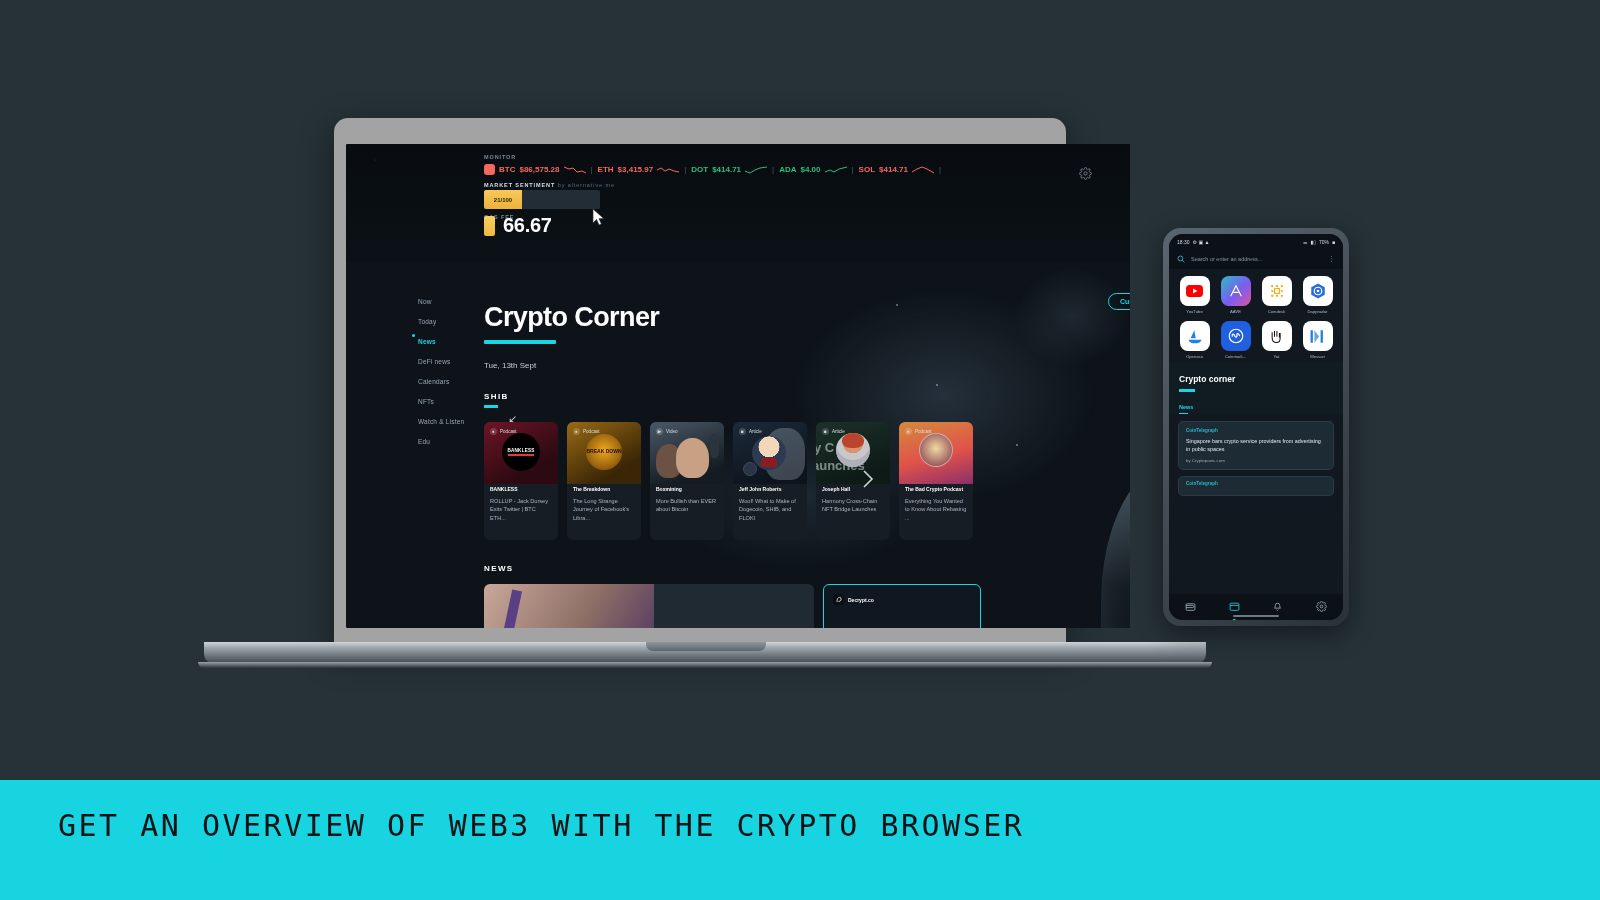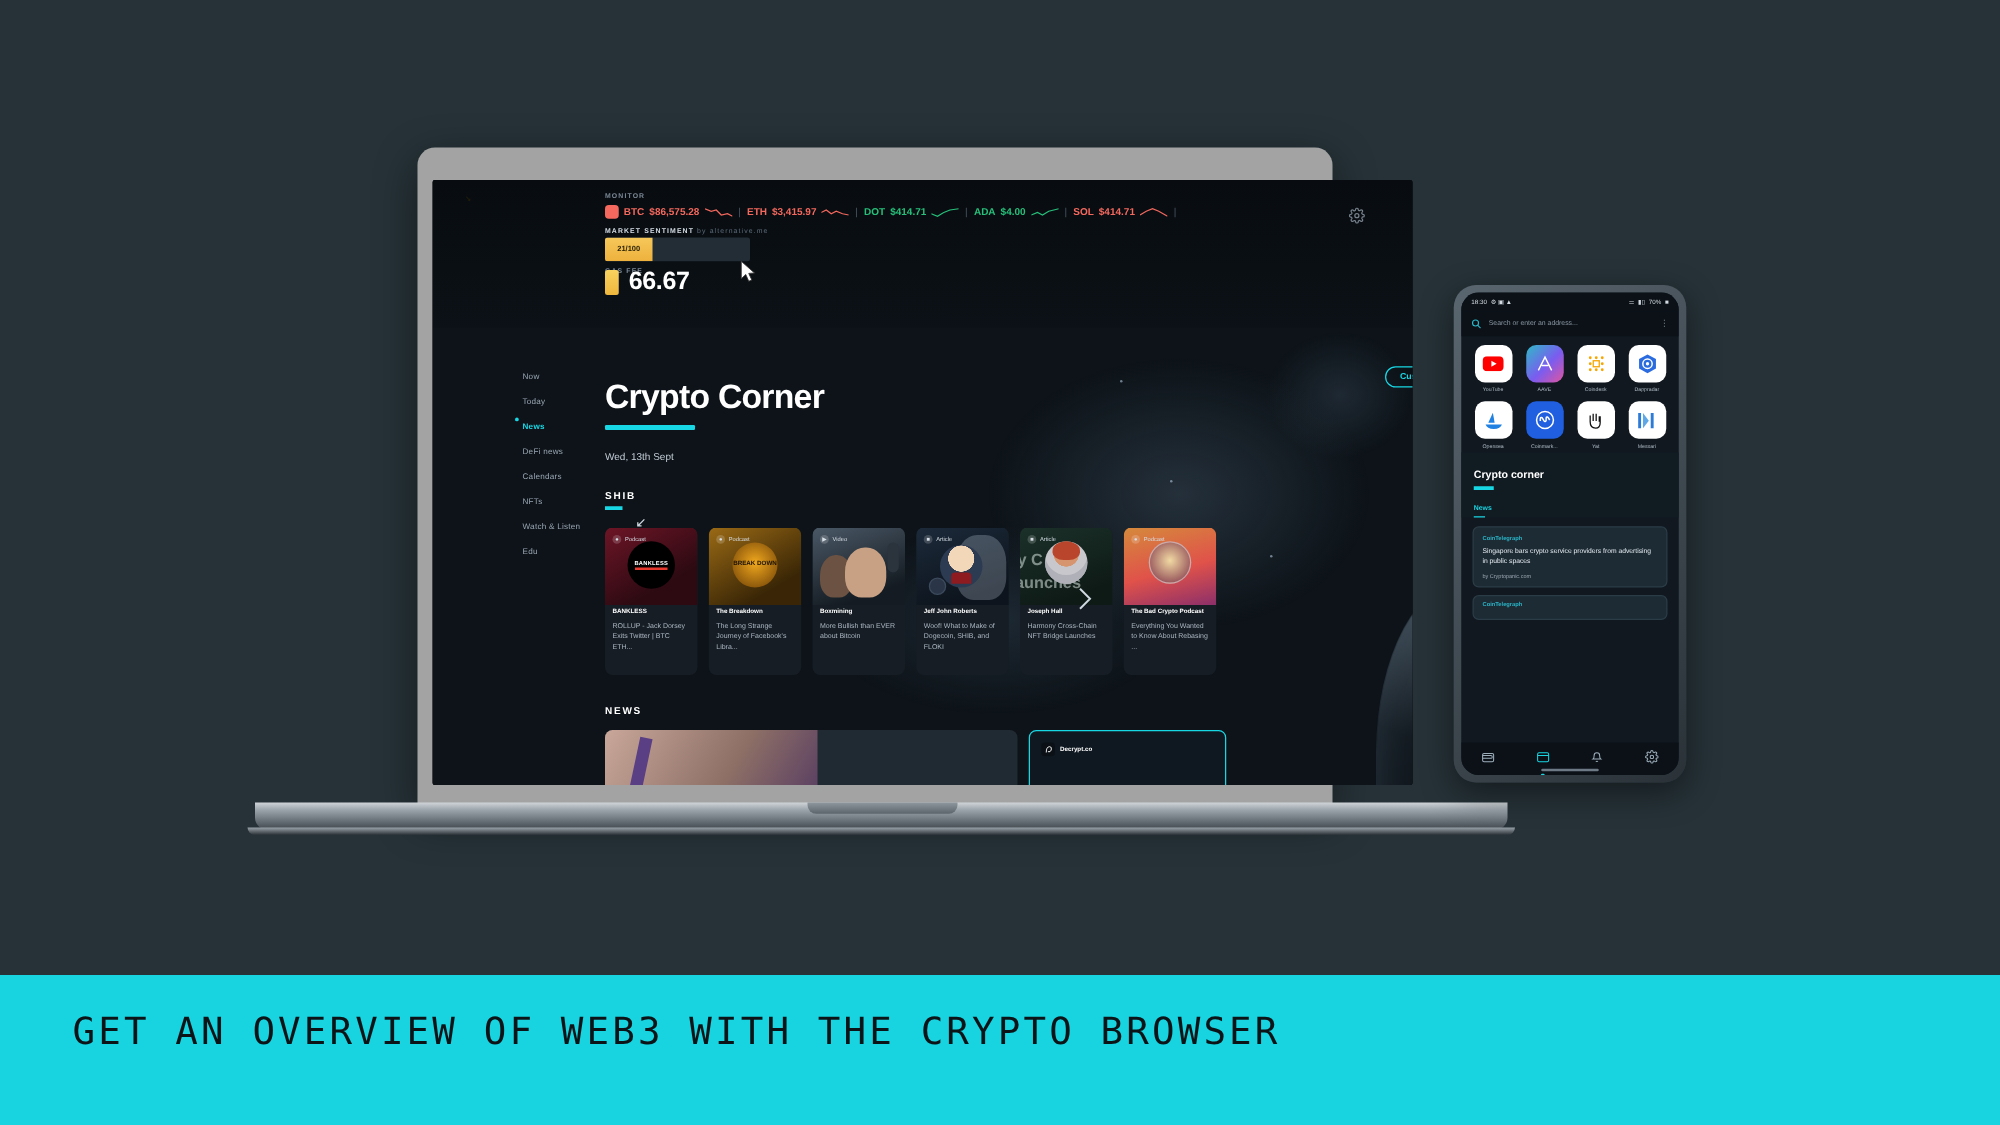--- a/index.html
+++ b/index.html
@@ -382,21 +382,21 @@
           <div class="side-item">DeFi news</div>
           <div class="side-item">Calendars</div>
           <div class="side-item">NFTs</div>
           <div class="side-item">Watch &amp; Listen</div>
           <div class="side-item">Edu</div>
         </nav>
 
         <div class="hero">
           <h1>Crypto Corner</h1>
           <div class="hero-underline"></div>
-          <div class="hero-date">Wed, 13th Sept</div>
+          <div class="hero-date">Tue, 13th Sept</div>
         </div>
         <button class="customise">Customise</button>
 
         <div class="sec-head" style="left:138px;top:248px">
           <div class="t">SHIB</div>
           <div class="u"></div>
         </div>
         <div class="collapse-ic" style="left:162px;top:266px">
           <svg width="9" height="9" viewBox="0 0 12 12" fill="none" stroke="#cfd8e0" stroke-width="1.4">
               <path d="M10 2 L3 9 M3 5 V9 H7"></path>

